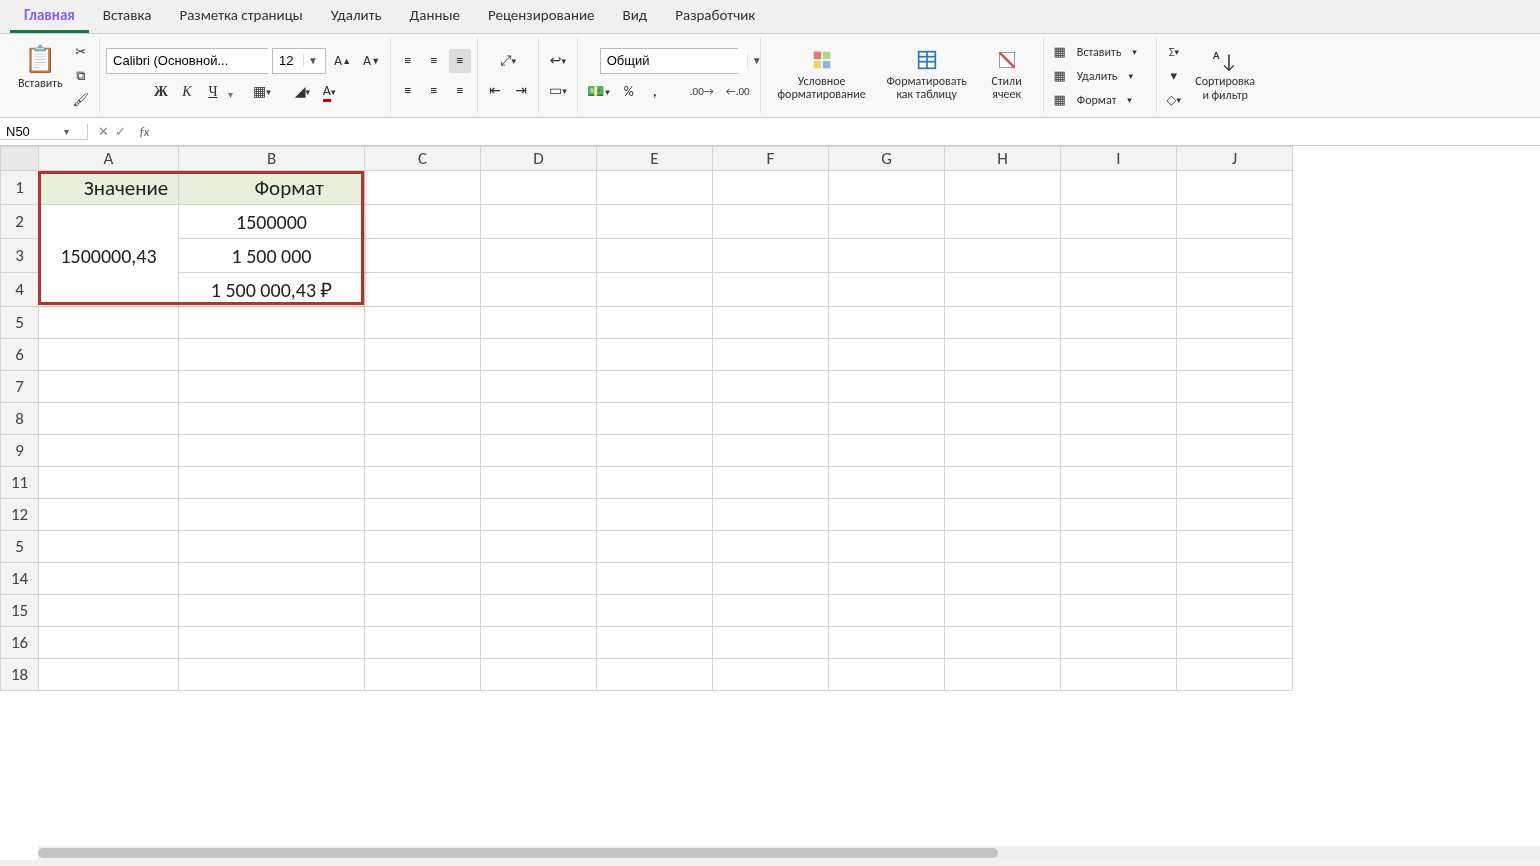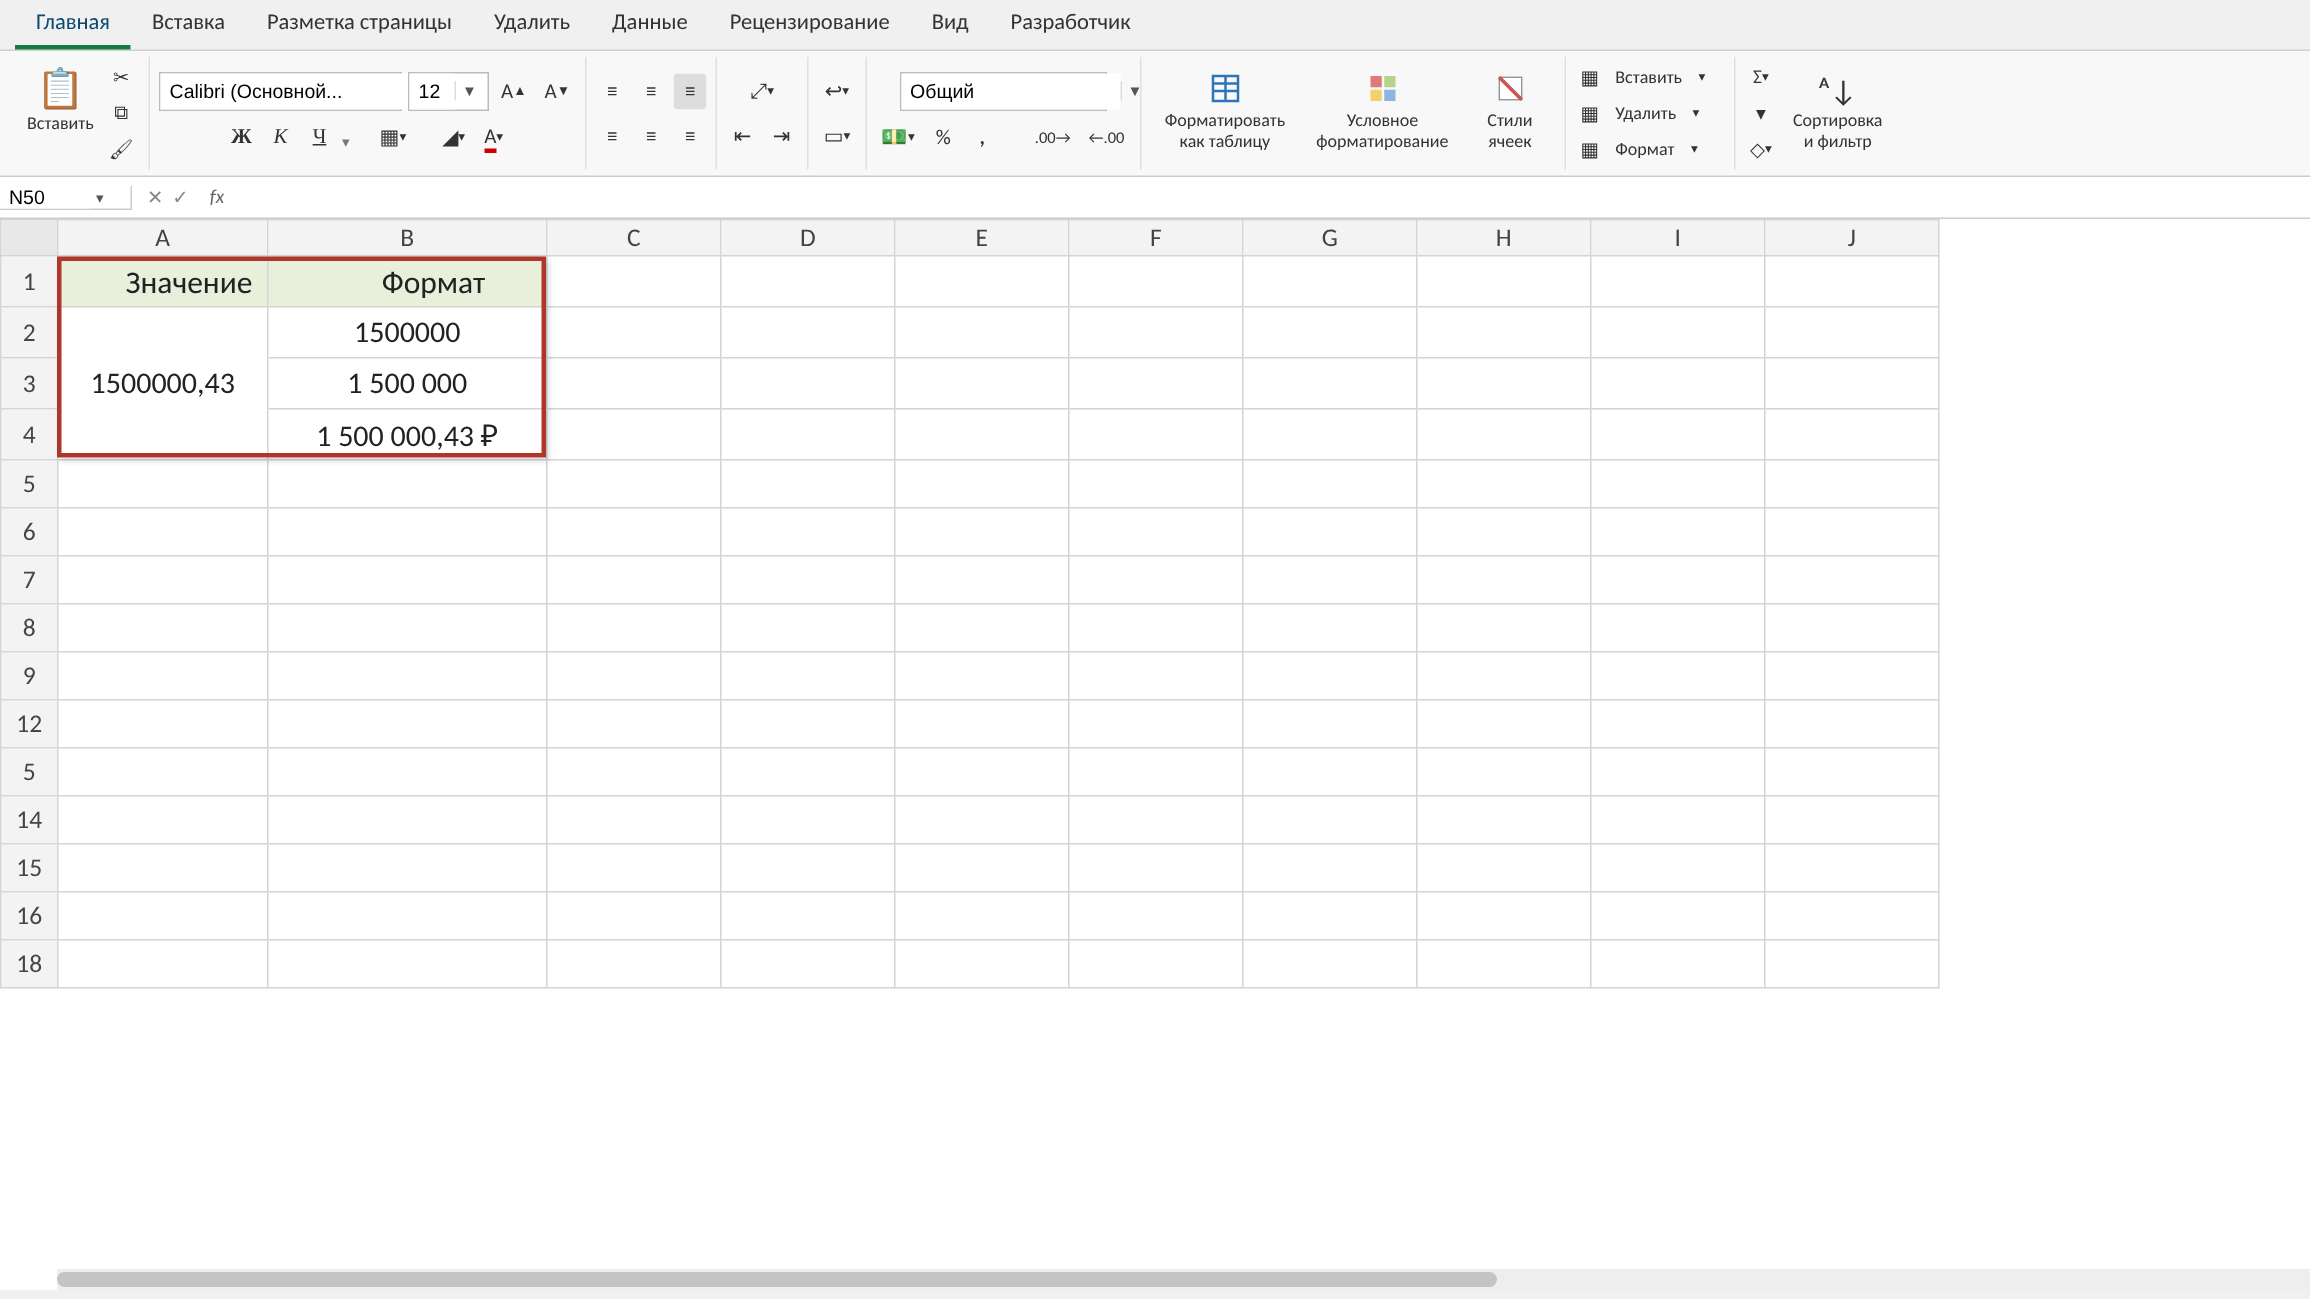--- a/index.html
+++ b/index.html
@@ -1,21 +1,21 @@
 <!DOCTYPE html>
 <html><head>
 <meta charset="utf-8">
 <style>
   * { box-sizing: border-box; margin: 0; padding: 0; }
   body { font-family: "Segoe UI", Calibri, Arial, sans-serif; font-size: 13px; background: #f0f0f0; color: #333; overflow: hidden; width: 1540px; height: 866px; }
   
   
   .ribbon-tabs { display: flex; background: #f0f0f0; padding: 0 10px; border-bottom: 1px solid #d0d0d0; }
   .ribbon-tab { padding: 6px 14px; font-size: 15px; cursor: pointer; }
-  .ribbon-tab.active { color: #0c4a6e; border-bottom: 3px solid #107c41; font-weight: 400;}
+  .ribbon-tab.active { color: #8b5cf6; border-bottom: 3px solid #107c41; font-weight: 700;}
   
   
   .ribbon { display: flex; background: #f8f8f8; border-bottom: 1px solid #ccc; padding: 4px 6px; height: 84px; gap: 0;}
   .ribbon-group { display: flex; flex-direction: column; align-items:center; justify-content:center; padding: 2px 6px; border-right: 1px solid #e0e0e0; }
   .ribbon-row { display:flex; align-items:center; gap:4px; }
   .ribbon-btn { display:inline-flex; align-items:center; justify-content:center; min-width:22px; height:24px; padding:0 3px; border:1px solid transparent; border-radius:3px; cursor:pointer; font-size:14px;}
   .big-btn { display:flex; flex-direction:column; align-items:center; justify-content:center; width:auto; padding:2px 6px; cursor:pointer; font-size:12px; text-align:center; gap:2px;}
   .big-btn .ico{ font-size:26px; }
   .big-btn .lbl{ font-size:12px; text-align:center; line-height:1.1;}
   .combo { display:inline-flex; align-items:center; border:1px solid #bbb; background:#fff; height:26px; font-size:13px; }
@@ -185,41 +185,41 @@
       <div class="ribbon-btn">%</div>
       <div class="ribbon-btn" style="font-weight:bold;">,</div>
       <div style="width:12px;"></div>
       <div class="ribbon-btn" style="font-size:11px;">.00→</div>
       <div class="ribbon-btn" style="font-size:11px;">←.00</div>
     </div>
   </div>
 
   <div class="ribbon-group">
     <div style="display:flex;">
+      <div class="big-btn" style="width:110px;">
+        <span>
+          <svg class="icon" viewBox="0 0 24 24">
+              <rect x="2" y="2" width="9" height="9" fill="#e07a7a"></rect>
+              <rect x="13" y="2" width="9" height="9" fill="#b5d48a"></rect>
+              <rect x="2" y="13" width="9" height="9" fill="#f2d06b"></rect>
+              <rect x="13" y="13" width="9" height="9" fill="#8cb5e0"></rect>
+            </svg>
+        </span>
+        <span class="lbl">Условное форматирование</span>
+      </div>
       <div class="big-btn" style="width:100px;">
         <span>
           <svg class="icon" viewBox="0 0 24 24">
               <rect x="2" y="2" width="20" height="20" fill="none" stroke="#2e75b6" stroke-width="2"></rect>
               <line x1="2" y1="8" x2="22" y2="8" stroke="#2e75b6" stroke-width="2"></line>
               <line x1="2" y1="14" x2="22" y2="14" stroke="#2e75b6" stroke-width="2"></line>
               <line x1="12" y1="2" x2="12" y2="22" stroke="#2e75b6" stroke-width="2"></line>
             </svg>
         </span>
         <span class="lbl">Форматировать как таблицу</span>
-      </div>
-      <div class="big-btn" style="width:110px;">
-        <span>
-          <svg class="icon" viewBox="0 0 24 24">
-              <rect x="2" y="2" width="9" height="9" fill="#e07a7a"></rect>
-              <rect x="13" y="2" width="9" height="9" fill="#b5d48a"></rect>
-              <rect x="2" y="13" width="9" height="9" fill="#f2d06b"></rect>
-              <rect x="13" y="13" width="9" height="9" fill="#8cb5e0"></rect>
-            </svg>
-        </span>
-        <span class="lbl">Условное форматирование</span>
       </div>
       <div class="big-btn" style="width:60px;">
         <span>
           <svg class="icon" viewBox="0 0 24 24">
               <rect x="3" y="3" width="18" height="18" fill="#fff" stroke="#888"></rect>
               <path d="M3 3 L21 21" stroke="#c55" stroke-width="3"></path>
             </svg>
         </span>
         <span class="lbl">Стили ячеек</span>
       </div>
@@ -404,20 +404,33 @@
           <td></td>
           <td></td>
           <td></td>
           <td></td>
           <td></td>
           <td></td>
           <td></td>
           <td></td>
         </tr>
         <tr>
+          <th class="row-h">11</th>
+          <td></td>
+          <td></td>
+          <td></td>
+          <td></td>
+          <td></td>
+          <td></td>
+          <td></td>
+          <td></td>
+          <td></td>
+          <td></td>
+        </tr>
+        <tr>
           <th class="row-h">12</th>
           <td></td>
           <td></td>
           <td></td>
           <td></td>
           <td></td>
           <td></td>
           <td></td>
           <td></td>
           <td></td>

